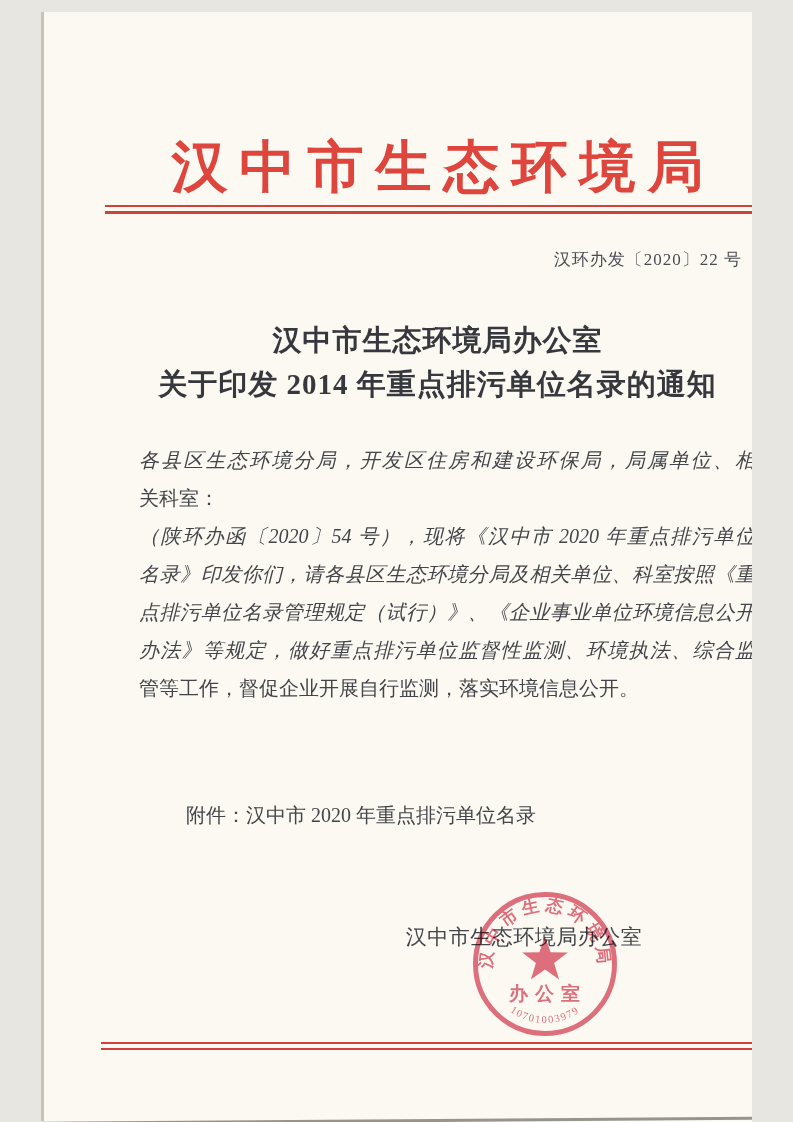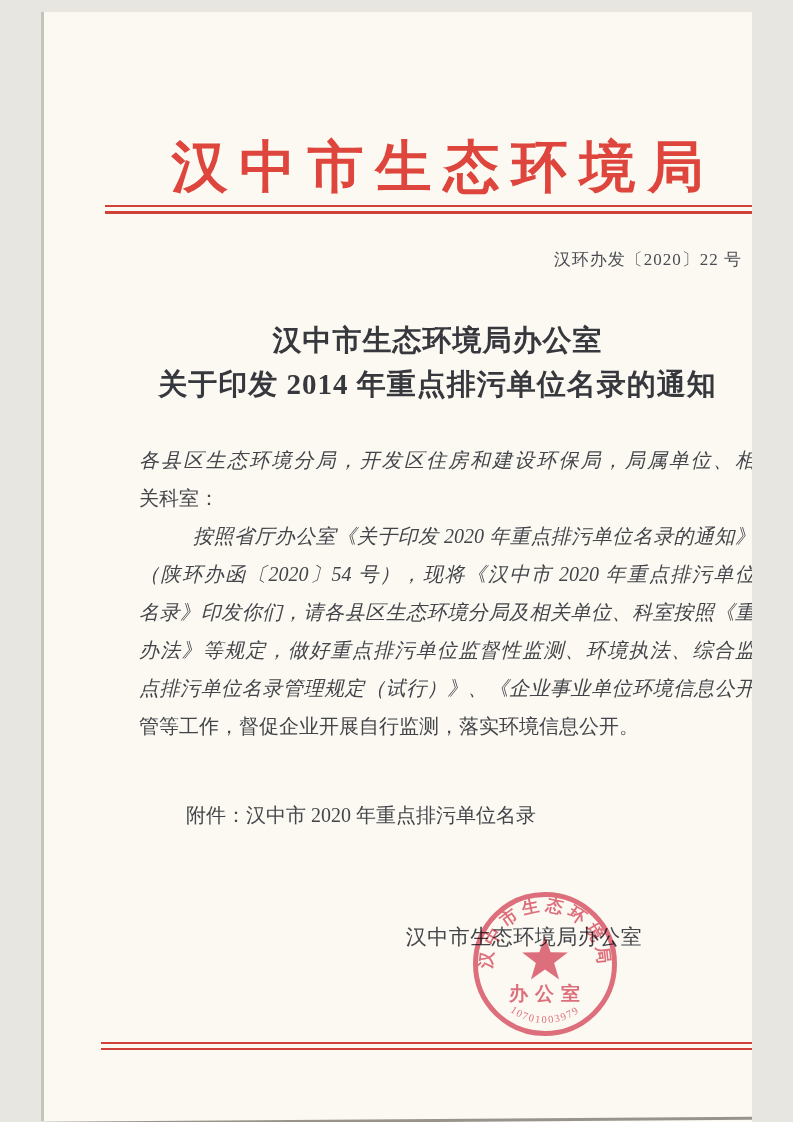--- a/index.html
+++ b/index.html
@@ -102,25 +102,24 @@
   <div class="doc-number">汉环办发〔2020〕22 号</div>
 
   <div class="doc-title">
     <div>汉中市生态环境局办公室</div>
     <div>关于印发 2014 年重点排污单位名录的通知</div>
   </div>
 
   <div class="body-text">
     <div class="body-line jl">各县区生态环境分局，开发区住房和建设环保局，局属单位、相</div>
     <div class="body-line">关科室：</div>
-    <div class="body-line jl indent3">按照省厅办公室《关于印发 2020 年重点排污单位名录的通知》</div>
     <div class="body-line jl">（陕环办函〔2020〕54 号），现将《汉中市 2020 年重点排污单位</div>
     <div class="body-line jl">名录》印发你们，请各县区生态环境分局及相关单位、科室按照《重</div>
+    <div class="body-line jl">点排污单位名录管理规定（试行）》、《企业事业单位环境信息公开</div>
     <div class="body-line jl">办法》等规定，做好重点排污单位监督性监测、环境执法、综合监</div>
-    <div class="body-line jl">点排污单位名录管理规定（试行）》、《企业事业单位环境信息公开</div>
     <div class="body-line">管等工作，督促企业开展自行监测，落实环境信息公开。</div>
   </div>
 
   <div class="attachment-line">附件：汉中市 2020 年重点排污单位名录</div>
 
   <div class="signature-block">
     <div class="signature-dept">汉中市生态环境局办公室</div>
   </div>
 
   <svg class="seal" viewBox="0 0 148 148" xmlns="http://www.w3.org/2000/svg">

